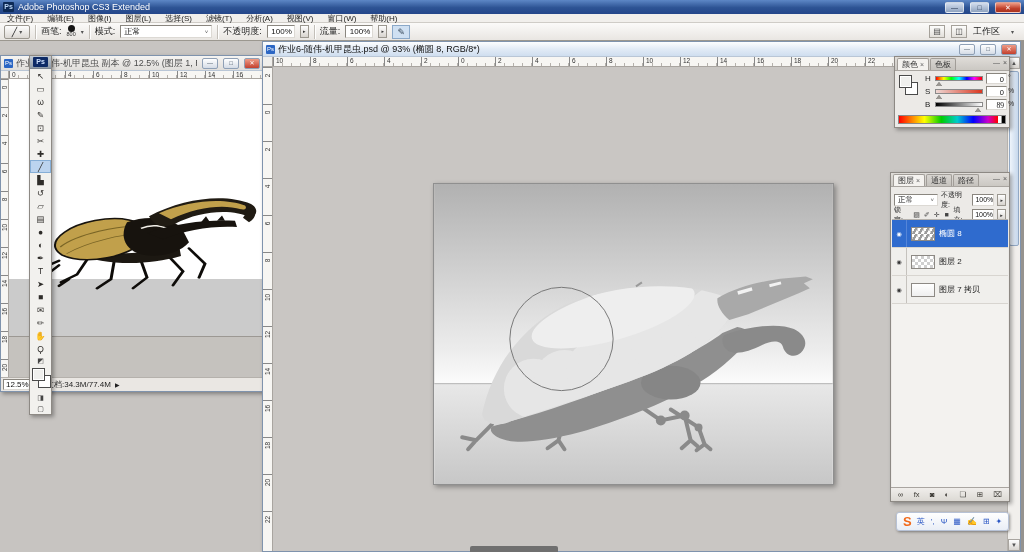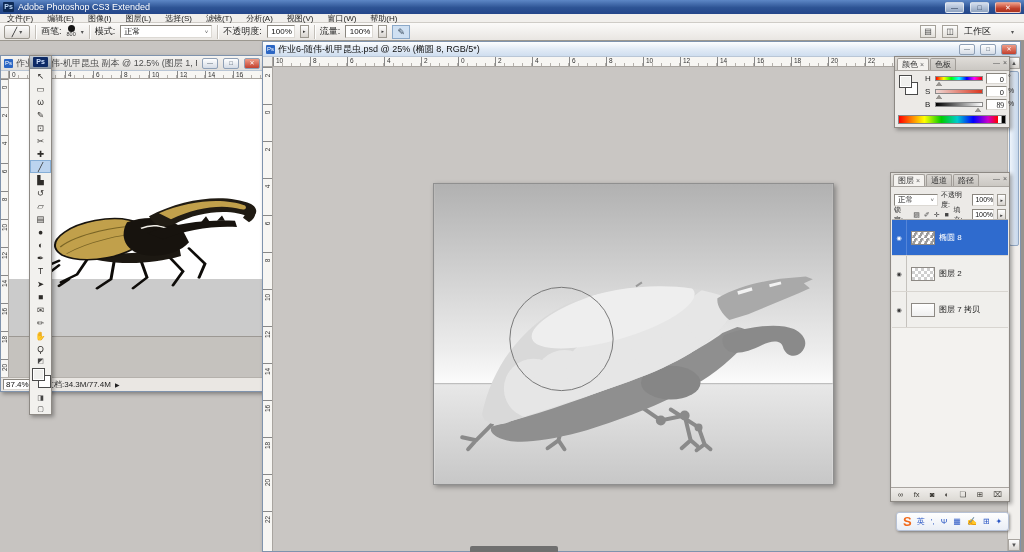--- a/index.html
+++ b/index.html
@@ -26,21 +26,21 @@
 .brush-preview{display:flex;flex-direction:column;align-items:center;line-height:1}
 .brush-dot{width:7px;height:7px;border-radius:50%;background:#151515}
 .brush-size{font-size:5.5px;color:#333}
 .ddarrow{font-size:6px;color:#555}
 .opt-select{width:92px;height:13px;display:flex;align-items:center;justify-content:space-between;padding:0 3px}
 .opt-val{width:28px;height:13px;text-align:right;padding:1px 2px}
 .spinbtn{width:9px;height:13px;background:linear-gradient(#fefefe,#d8d4cf);border:1px solid #9b978f;font-size:5px;text-align:center;line-height:11px;color:#333}
 .airbrush{width:18px;height:14px;background:#cfe0f2;border:1px solid #8aa8c8;text-align:center;font-size:9px;line-height:13px;color:#345}
 .opt-right{margin-left:auto;display:flex;align-items:center;gap:6px}
 .opt-ico{width:16px;height:13px;background:linear-gradient(#fdfdfc,#e3e0db);border:1px solid #a5a19a;text-align:center;font-size:8px;line-height:12px;color:#444}
-.workspace{display:flex;align-items:center;gap:20px;font-size:9px;padding-right:6px}
+.workspace{display:flex;align-items:center;gap:11px;font-size:9px;padding-right:6px}
 
 
 .docwin{border:1px solid #7f93ad;background:#ece9e6;box-shadow:2px 2px 4px rgba(0,0,0,.35)}
 .doctitle{height:15px;display:flex;align-items:center;gap:3px;padding:0 3px;font-size:9px;white-space:nowrap;overflow:hidden;border-bottom:1px solid #b9c6d6}
 .doctitle.active{background:linear-gradient(#fdfeff,#e2ebf6 50%,#cfdeef);color:#111}
 .doctitle.inactive{background:linear-gradient(#f5f4f2,#e0dedb);color:#4d4d4d}
 .psd-ico{width:9px;height:9px;background:#2b66c4;color:#fff;font-size:6px;text-align:center;line-height:9px;border-radius:1px;flex:0 0 auto}
 .doc-title-text{overflow:hidden;text-overflow:clip;flex:1 1 auto}
 .docbtn{flex:0 0 auto;width:16px;height:11px;border:1px solid #8fa0b6;border-radius:2px;background:linear-gradient(#fff,#d5dce6);font-size:6px;line-height:9px;text-align:center;color:#345;margin-left:2px}
 .docbtn.close{background:linear-gradient(#ef9c86,#c3402e);color:#fff}
@@ -92,21 +92,21 @@
 .cp-val{position:absolute;width:21px;height:11px;text-align:right;padding:1px 2px;font-size:7.5px}
 .cp-unit{position:absolute;font-size:7px;color:#333}
 .spectrum{position:absolute;height:9px;border:1px solid #888;background:linear-gradient(90deg,#f00,#ff8000 12%,#ff0 24%,#0c0 40%,#0cc 55%,#00f 70%,#c0c 84%,#f00 93%,#fff 93.5%,#fff 96.5%,#000 97%)}
 
 
 .lp-row{position:absolute;left:0;right:0;display:flex;align-items:center;gap:3px;padding:0 3px;font-size:7px;color:#222}
 .lp-select{width:46px;height:12px;display:flex;align-items:center;justify-content:space-between;padding:0 3px;font-size:7.5px}
 .lp-val{width:22px;height:12px;text-align:right;padding:1px 2px;font-size:7px}
 .lock-ico{font-size:7px;color:#444;width:8px;text-align:center}
 .layers-well{position:absolute;left:1px;right:1px;background:#f3f2ef;border-top:1px solid #b5b1ac}
-.layer-row{height:36px;display:flex;align-items:center;border-bottom:1px solid #d8d5d0;background:#f0efec;font-size:8px;color:#222}
+.layer-row{height:28px;display:flex;align-items:center;border-bottom:1px solid #d8d5d0;background:#f0efec;font-size:8px;color:#222}
 .layer-row.selected{background:#2f6bce;color:#fff}
 .eyecell{width:15px;align-self:stretch;border-right:1px solid #c5c2bd;display:flex;align-items:center;justify-content:center;font-size:6px;color:#333}
 .layer-row.selected .eyecell{border-right-color:#5585d8;color:#fff}
 .thumb{width:24px;height:14px;border:1px solid #8d8984;margin:0 4px;background:#fff}
 .thumb.t-checker,.thumb.t-shape{background-image:conic-gradient(#cfcfcf 25%,#fff 0 50%,#cfcfcf 0 75%,#fff 0);background-size:6px 6px}
 .thumb.t-shape{background-image:linear-gradient(115deg,transparent 32%,#9b9b9b 34% 62%,transparent 64%),conic-gradient(#cfcfcf 25%,#fff 0 50%,#cfcfcf 0 75%,#fff 0)}
 .thumb.t-white{background:linear-gradient(#ffffff,#efefef)}
 .lp-footer{position:absolute;left:0;right:0;bottom:0;height:14px;background:linear-gradient(#f0eeeb,#dcd9d4);border-top:1px solid #a9a5a0;display:flex;align-items:center;justify-content:space-between;padding:0 7px;font-size:7.5px;color:#3a3833}
 
 
@@ -269,31 +269,31 @@
         <path d="M222,28 C228,34 228,44 220,50 L214,44 Z" fill="#201b13"></path>
 
         <path d="M118,64 C148,50 182,46 206,48 L208,56 C184,54 156,60 134,72 Z" fill="#17130e"></path>
         <path d="M172,50 l5,-8 4,8 M188,48 l5,-7 3,7" fill="#17130e"></path>
 
         <ellipse cx="206" cy="88" rx="7" ry="2.5" fill="#ffffff"></ellipse>
       </g>
     </svg>
   </div>
   <div class="statusbar">
-    <span class="sunken zoomfield">87.4%</span>
+    <span class="sunken zoomfield">12.5%</span>
     <span class="status-sep"></span>
     <span>文档:34.3M/77.4M</span>
     <span style="font-size:6px">▶</span>
   </div>
 </div>
 
 <div class="abs docwin" style="left:262px;top:41px;width:759px;height:511px;z-index:2">
   <div class="doctitle active">
     <span class="psd-ico">Ps</span>
-    <span class="doc-title-text">作业6-随伟-机甲昆虫.psd @ 25% (椭圆 8, RGB/5*)</span>
+    <span class="doc-title-text">作业6-随伟-机甲昆虫.psd @ 93% (椭圆 8, RGB/8*)</span>
     <span class="docbtn">—</span>
     <span class="docbtn">□</span>
     <span class="docbtn close">✕</span>
   </div>
   <div class="abs ruler-corner" style="left:0;top:15px;width:10px;height:10px"></div>
   <div class="abs hruler" style="left:10px;top:15px;right:13px;height:10px">
 
   <span class="rtick" style="width:37px">10</span>
       <span class="rtick" style="width:37px">8</span>
       <span class="rtick" style="width:37px">6</span>

